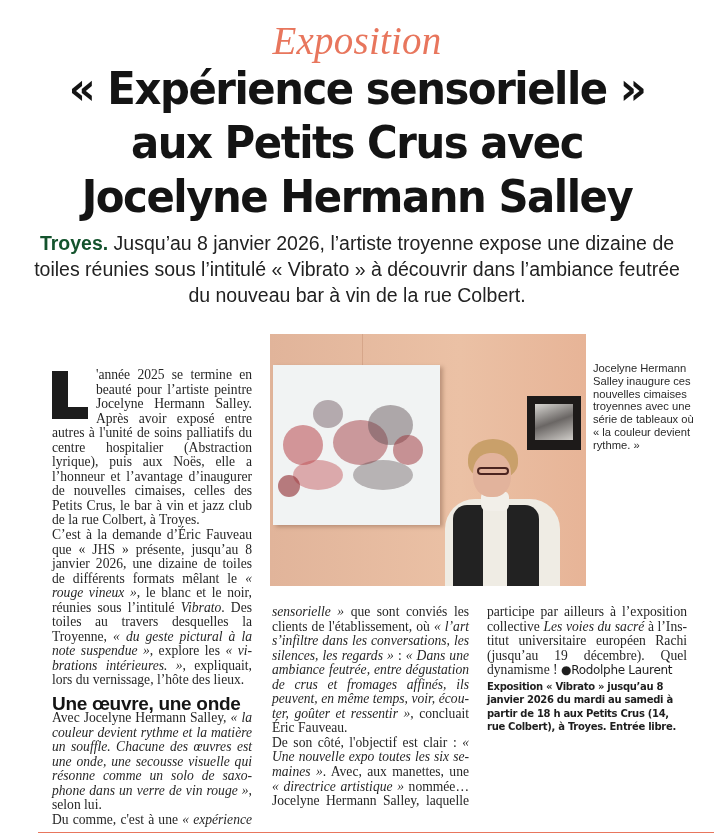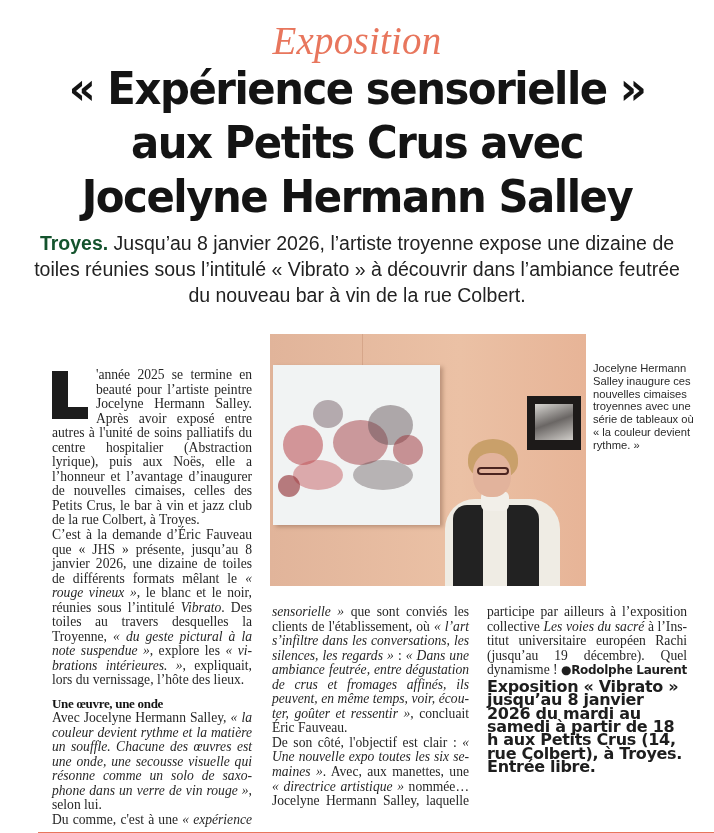--- a/index.html
+++ b/index.html
@@ -13,43 +13,43 @@
     .chapo { position:absolute; left:30px; width:654px; top:230px; text-align:center;
       font-family:"Liberation Sans", sans-serif; font-size:19.5px; line-height:26px; color:#222; }
     .chapo .city { color:#14532d; font-weight:bold; }
     .body-text { font-family:"Liberation Serif", serif; font-size:13.6px; line-height:14.55px; color:#262626; text-align:justify; hyphens:manual; }
     .col1 { position:absolute; left:52px; top:324px; width:200px;margin-top:44px; }
     .col2 { position:absolute; left:272px; top:605px; width:197px; }
     .col3 { position:absolute; left:487px; top:605px; width:200px; }
     .dropcap { float:left; width:36px; height:48px; margin:3px 8px 0 0; position:relative; }
     .dropcap .v { position:absolute; left:0; top:0; width:16px; height:48px; background:#1c1c1c; }
     .dropcap .h { position:absolute; left:0; top:36px; width:36px; height:12px; background:#1c1c1c; }
-    .subhead { font-family:Liberation Serif, serif; font-weight:bold; font-size:13px; color:#141414; margin-top:8px; line-height:15px; letter-spacing:-0.3px; }
+    .subhead { font-family:Liberation Sans, sans-serif; font-weight:bold; font-size:19px; color:#141414; margin-top:8px; line-height:15px; letter-spacing:-0.3px; }
     .para { margin:0; }
     em { font-style:italic; }
     .photo { position:absolute; left:270px; top:334px; width:316px; height:252px; background:#e7b99d; overflow:hidden; }
     .photo .wall-shade { position:absolute; left:0; top:0; width:316px; height:252px;
       background:linear-gradient(90deg, #e1b49a 0%, #ebc1a5 60%, #e7b497 100%); }
     .photo .seam { position:absolute; left:92px; top:0; width:1px; height:95px; background:#d6a68a; }
     .painting { position:absolute; left:3px; top:31px; width:167px; height:160px; background:#f1f3f3; box-shadow:3px 2px 4px rgba(120,80,60,0.4); overflow:hidden; }
     .blot { position:absolute; border-radius:50%; }
     .small-frame { position:absolute; left:257px; top:62px; width:54px; height:54px; background:#1d1a19; }
     .small-frame .inner { position:absolute; left:8px; top:8px; width:38px; height:36px; background:linear-gradient(160deg,#d8d6d2 0%, #6a6664 50%, #cfccc8 100%); }
     .person { position:absolute; left:175px; top:105px; width:115px; height:147px; }
     .person .hair { position:absolute; left:23px; top:0; width:50px; height:40px; background:#c9a06a; border-radius:50% 50% 40% 40%; }
     .person .face { position:absolute; left:28px; top:14px; width:38px; height:44px; background:#e2b39c; border-radius:45%; }
     .person .glasses { position:absolute; left:32px; top:28px; width:32px; height:8px; border:2px solid #4a2420; border-radius:4px; box-sizing:border-box; }
     .person .body { position:absolute; left:0; top:60px; width:115px; height:90px; background:#efece4; border-radius:30px 30px 0 0; }
     .person .vest-l { position:absolute; left:8px; top:66px; width:30px; height:85px; background:#222; border-radius:14px 0 0 0; }
     .person .vest-r { position:absolute; left:62px; top:66px; width:32px; height:85px; background:#222; border-radius:0 14px 0 0; }
     .person .neck { position:absolute; left:36px; top:52px; width:28px; height:20px; background:#f2efe9; border-radius:6px; }
     .caption { position:absolute; left:593px; top:362px; width:108px;
       font-family:Liberation Sans, sans-serif; font-size:11.2px; line-height:12.8px; color:#2a2a2a; }
-    .byline { font-family:"DejaVu Sans", sans-serif; font-weight:bold; font-size:12px; letter-spacing:-0.3px; color:#1e1e1e; }
-    .infobox { margin-top:2px; font-family:"DejaVu Sans", sans-serif; font-weight:bold; font-size:16px; line-height:13.4px; color:#1e1e1e; letter-spacing:-0.3px; text-align:left; }
+    .byline { font-family:"DejaVu Sans", sans-serif; font-weight:normal; font-size:12px; letter-spacing:-0.3px; color:#1e1e1e; }
+    .infobox { margin-top:2px; font-family:"DejaVu Sans", sans-serif; font-weight:bold; font-size:10px; line-height:13.4px; color:#1e1e1e; letter-spacing:-0.3px; text-align:left; }
     .rule { position:absolute; left:38px; top:832px; width:676px; height:1px; background:#e8765d; }
   </style>
 </head>
 <body>
 
 <div class="kicker">Exposition</div>
 
 <div class="headline">
   <div>« Expérience sensorielle »</div>
   <div>aux Petits Crus avec</div>

